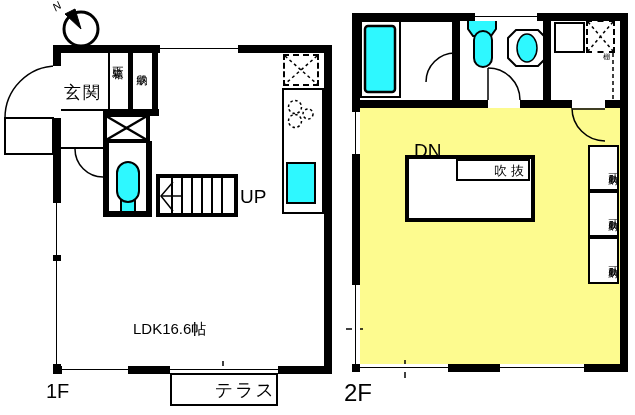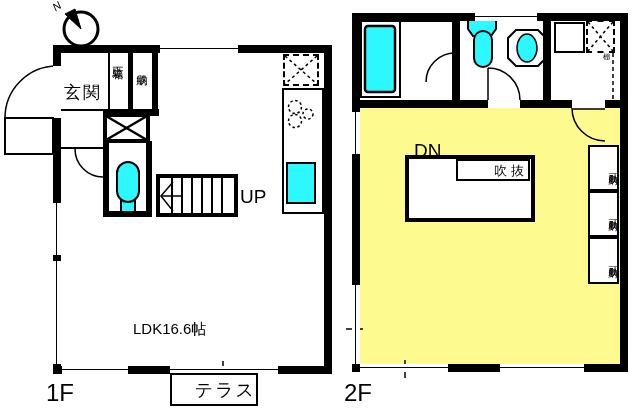--- a/index.html
+++ b/index.html
@@ -159,21 +159,21 @@
   <div class="wall" style="left:103px;top:141px;width:6px;height:76px;"></div>
   <div class="wall" style="left:146px;top:141px;width:6px;height:76px;"></div>
   <div class="wall" style="left:103px;top:211px;width:49px;height:6px;"></div>
   <div class="wall" style="left:61px;top:147px;width:14px;height:2px;"></div>
 
   <div class="box" style="left:4px;top:117px;width:50px;height:38px;"></div>
   <div class="box thick" style="left:103px;top:113px;width:47px;height:30px;background:transparent;"></div>
   <div class="box thick" style="left:156px;top:174px;width:82px;height:43px;background:transparent;"></div>
   <div class="box" style="left:282px;top:88px;width:42px;height:126px;background:transparent;"></div>
   <div class="box dashed" style="left:283px;top:54px;width:36px;height:32px;background:transparent;"></div>
-  <div class="box center" style="left:170px;top:373px;width:88px;height:33px;">
+  <div class="box center" style="left:170px;top:373px;width:108px;height:33px;">
     <span class="label" style="position:static;font-size:18px;letter-spacing:2px;">テラス</span>
   </div>
 
   <div class="wall" style="left:352px;top:13px;width:276px;height:8px;"></div>
   <div class="wall" style="left:352px;top:13px;width:8px;height:359px;"></div>
   <div class="wall" style="left:620px;top:13px;width:8px;height:359px;"></div>
   <div class="wall" style="left:352px;top:364px;width:276px;height:8px;"></div>
 
   <div class="winh" style="left:475px;top:13px;width:62px;height:8px;"></div>
   <div class="winv" style="left:352px;top:112px;width:8px;height:42px;"></div>
@@ -204,18 +204,18 @@
   <div class="box center" style="left:588px;top:237px;width:31px;height:47px;">
     <span class="label vtext" style="position:static;font-size:9px;">可動収納</span>
   </div>
 
   <div class="label" style="left:53px;top:1px;font-size:11px;font-style:italic;transform:rotate(-35deg);">N</div>
   <div class="label" style="left:64px;top:72px;font-size:17px;letter-spacing:2px;margin-top:12px;">玄関</div>
   <div class="label vtext" style="left:112px;top:58px;font-size:11px;">下駄箱</div>
   <div class="label vtext" style="left:136px;top:65px;font-size:11px;">収納</div>
   <div class="label" style="left:240px;top:187px;font-size:19px;">UP</div>
   <div class="label" style="left:133px;top:284px;font-size:15px;margin-top:37px;">LDK16.6帖</div>
-  <div class="label" style="left:46px;top:381px;font-size:24px;">1F</div>
+  <div class="label" style="left:46px;top:381px;font-size:20px;">1F</div>
   <div class="label" style="left:414px;top:141px;font-size:19px;">DN</div>
   <div class="label" style="left:603px;top:53px;font-size:7px;">棚</div>
   <div class="label" style="left:344px;top:381px;font-size:24px;">2F</div>
 
 </div>
 
 </body></html>

